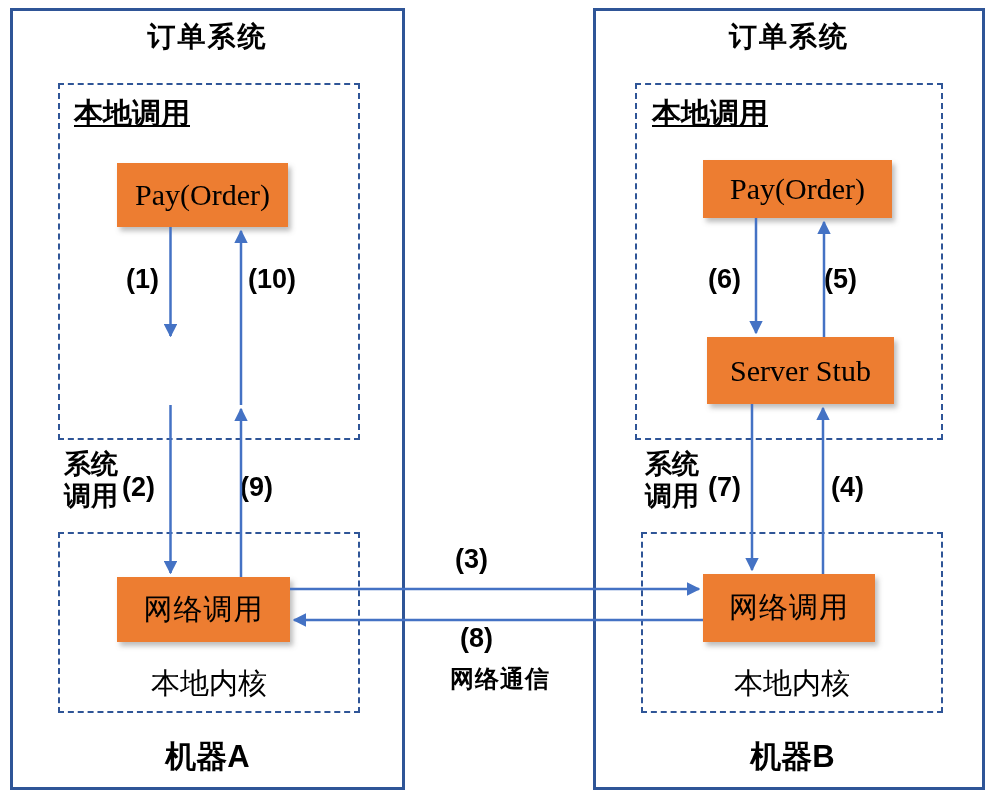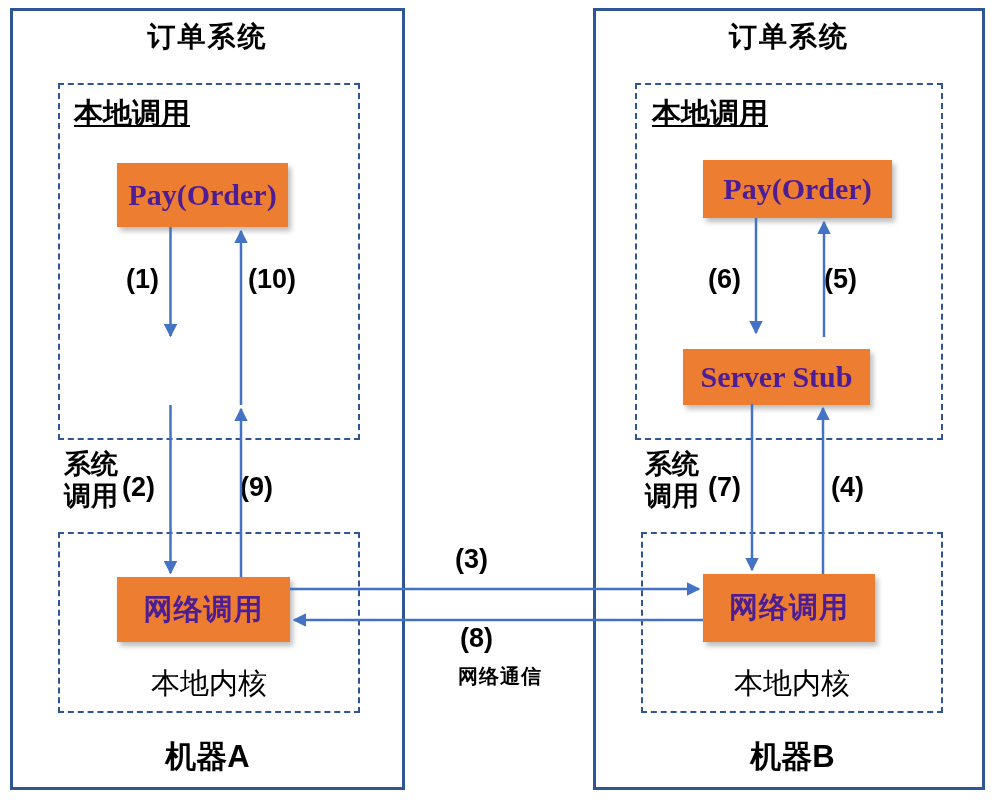--- a/index.html
+++ b/index.html
@@ -36,30 +36,30 @@
 
   .region-label{
     position:absolute;font-size:29px;font-weight:bold;line-height:1.1;text-decoration:underline;
   }
   .local-label-a{left:74px;top:98px;}
   .local-label-b{left:652px;top:98px;}
 
   .orange-box{
     position:absolute;background:var(--orange);
     display:flex;align-items:center;justify-content:center;
-    color:#4c1d95;font-weight:bold;
+    color:#000000;font-weight:normal;
     box-shadow:3px 4px 5px rgba(110,110,110,.45);
   }
   .orange-box.en{font-family:"Liberation Serif","DejaVu Serif",serif;font-size:30px;}
   .orange-box.cn{font-size:29px;letter-spacing:1px;}
   .pay-a{left:117px;top:163px;width:171px;height:64px;}
   .stub-a{left:117px;top:340px;width:174px;height:65px;}
   .net-a{left:117px;top:577px;width:173px;height:65px;}
   .pay-b{left:703px;top:160px;width:189px;height:58px;}
-  .stub-b{left:683px;top:337px;width:187px;height:56px;margin-top:12px;}
+  .stub-b{left:707px;top:337px;width:187px;height:67px;}
   .net-b{left:703px;top:574px;width:172px;height:68px;}
 
   .syscall{
     position:absolute;width:60px;font-size:27px;font-weight:bold;line-height:1.2;
     word-break:break-all;
     margin-left:12px;
   }
   .syscall-a{left:52px;top:448px;}
   .syscall-b{left:633px;top:448px;}
 
@@ -84,21 +84,21 @@
   .kernel-label-b{left:641px;top:664px;width:302px;}
 
   .machine-name{
     position:absolute;font-size:31px;font-weight:bold;text-align:center;
   }
   .name-a{left:10px;top:736px;width:395px;}
   .name-b{left:593px;top:736px;width:399px;}
 
   .net-comm-label{
     position:absolute;left:415px;top:663px;width:170px;text-align:center;
-    font-size:20px;font-weight:bold;letter-spacing:1px;
+    font-size:24px;font-weight:bold;letter-spacing:1px;
   }
 
   svg.arrows{
     position:absolute;left:0;top:0;width:1000px;height:800px;
     pointer-events:none;
   }
   svg.arrows line{stroke:var(--arrow-blue);stroke-width:2.5;}
 </style>
 </head>
 <body>

